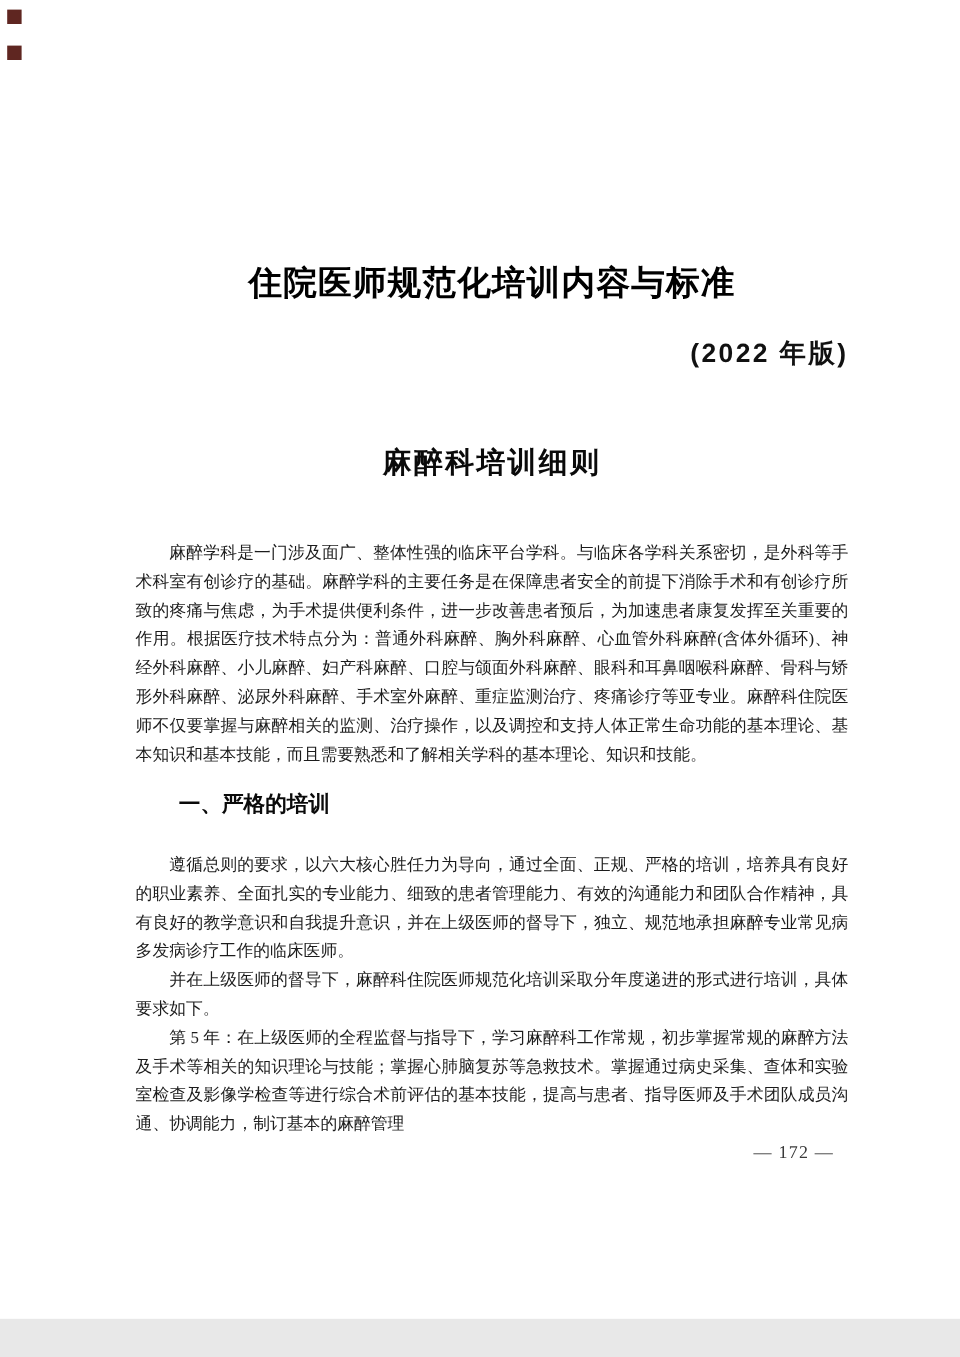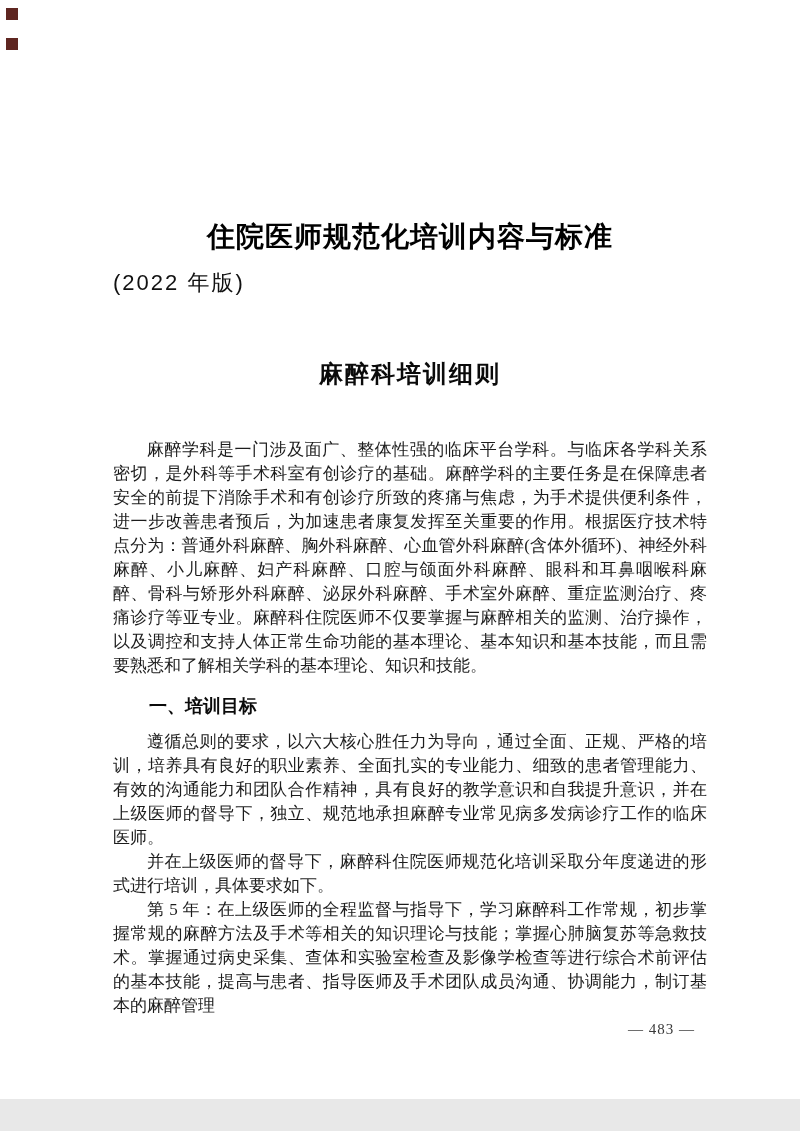--- a/index.html
+++ b/index.html
@@ -35,61 +35,61 @@
     margin-top: 220px;
     text-align: center;
     font-size: 28px;
     line-height: 34px;
     font-weight: bold;
     letter-spacing: 1px;
     color: #000000;
     font-family: "Liberation Serif", "DejaVu Serif", serif;
   }
   .doc-edition {
-    margin-top: 14px;
-    text-align: left;
+    margin-top: 26px;
+    text-align: right;
     font-size: 22px;
     line-height: 30px;
-    font-weight: normal;
+    font-weight: bold;
     letter-spacing: 2px;
     color: #111111;
     font-family: "Liberation Sans", "DejaVu Sans", sans-serif;
   }
   .section-title {
     margin-top: 58px;
     text-align: center;
     font-size: 24px;
     line-height: 36px;
     font-weight: bold;
     letter-spacing: 2px;
     color: #0a0a0a;
     font-family: "Liberation Sans", "DejaVu Sans", sans-serif;
   }
 
   .body-text p {
     margin: 0;
-    font-size: 17px;
+    font-size: 14px;
     line-height: 24px;
     text-align: justify;
     text-indent: 2em;
     word-break: break-all;
     color: #1c1c1c;
   }
   p.intro { margin-top: 46px; }
 
   .goal-heading {
     margin: 16px 0 0 0;
     font-size: 18px;
     line-height: 24px;
     font-weight: bold;
     text-indent: 2em;
     color: #0a0a0a;
     font-family: "Liberation Sans", "DejaVu Sans", sans-serif;
   }
-  p.goal-p1 { margin-top: 12px; }
+  p.goal-p1 { margin-top: 28px; }
 
   .page-number {
     margin-top: 3px;
     text-align: right;
     padding-right: 12px;
     font-size: 15px;
     letter-spacing: 1px;
     color: #3a3a3a;
   }
 </style>
@@ -106,26 +106,26 @@
     <div class="doc-title">住院医师规范化培训内容与标准</div>
 
     <div class="doc-edition">(2022 年版)</div>
 
     <div class="section-title">麻醉科培训细则</div>
 
     <div class="body-text">
 
       <p class="intro">麻醉学科是一门涉及面广、整体性强的临床平台学科。与临床各学科关系密切，是外科等手术科室有创诊疗的基础。麻醉学科的主要任务是在保障患者安全的前提下消除手术和有创诊疗所致的疼痛与焦虑，为手术提供便利条件，进一步改善患者预后，为加速患者康复发挥至关重要的作用。根据医疗技术特点分为：普通外科麻醉、胸外科麻醉、心血管外科麻醉(含体外循环)、神经外科麻醉、小儿麻醉、妇产科麻醉、口腔与颌面外科麻醉、眼科和耳鼻咽喉科麻醉、骨科与矫形外科麻醉、泌尿外科麻醉、手术室外麻醉、重症监测治疗、疼痛诊疗等亚专业。麻醉科住院医师不仅要掌握与麻醉相关的监测、治疗操作，以及调控和支持人体正常生命功能的基本理论、基本知识和基本技能，而且需要熟悉和了解相关学科的基本理论、知识和技能。</p>
 
-      <div class="goal-heading">一、培训目标</div>
+      <div class="goal-heading">一、严格的培训</div>
 
       <p class="goal-p1">遵循总则的要求，以六大核心胜任力为导向，通过全面、正规、严格的培训，培养具有良好的职业素养、全面扎实的专业能力、细致的患者管理能力、有效的沟通能力和团队合作精神，具有良好的教学意识和自我提升意识，并在上级医师的督导下，独立、规范地承担麻醉专业常见病多发病诊疗工作的临床医师。</p>
 
       <p>并在上级医师的督导下，麻醉科住院医师规范化培训采取分年度递进的形式进行培训，具体要求如下。</p>
 
       <p>第 5 年：在上级医师的全程监督与指导下，学习麻醉科工作常规，初步掌握常规的麻醉方法及手术等相关的知识理论与技能；掌握心肺脑复苏等急救技术。掌握通过病史采集、查体和实验室检查及影像学检查等进行综合术前评估的基本技能，提高与患者、指导医师及手术团队成员沟通、协调能力，制订基本的麻醉管理</p>
 
     </div>
 
-    <div class="page-number">— 483 —</div>
+    <div class="page-number">— 172 —</div>
 
   </div>
 </div>
 
 </body></html>

